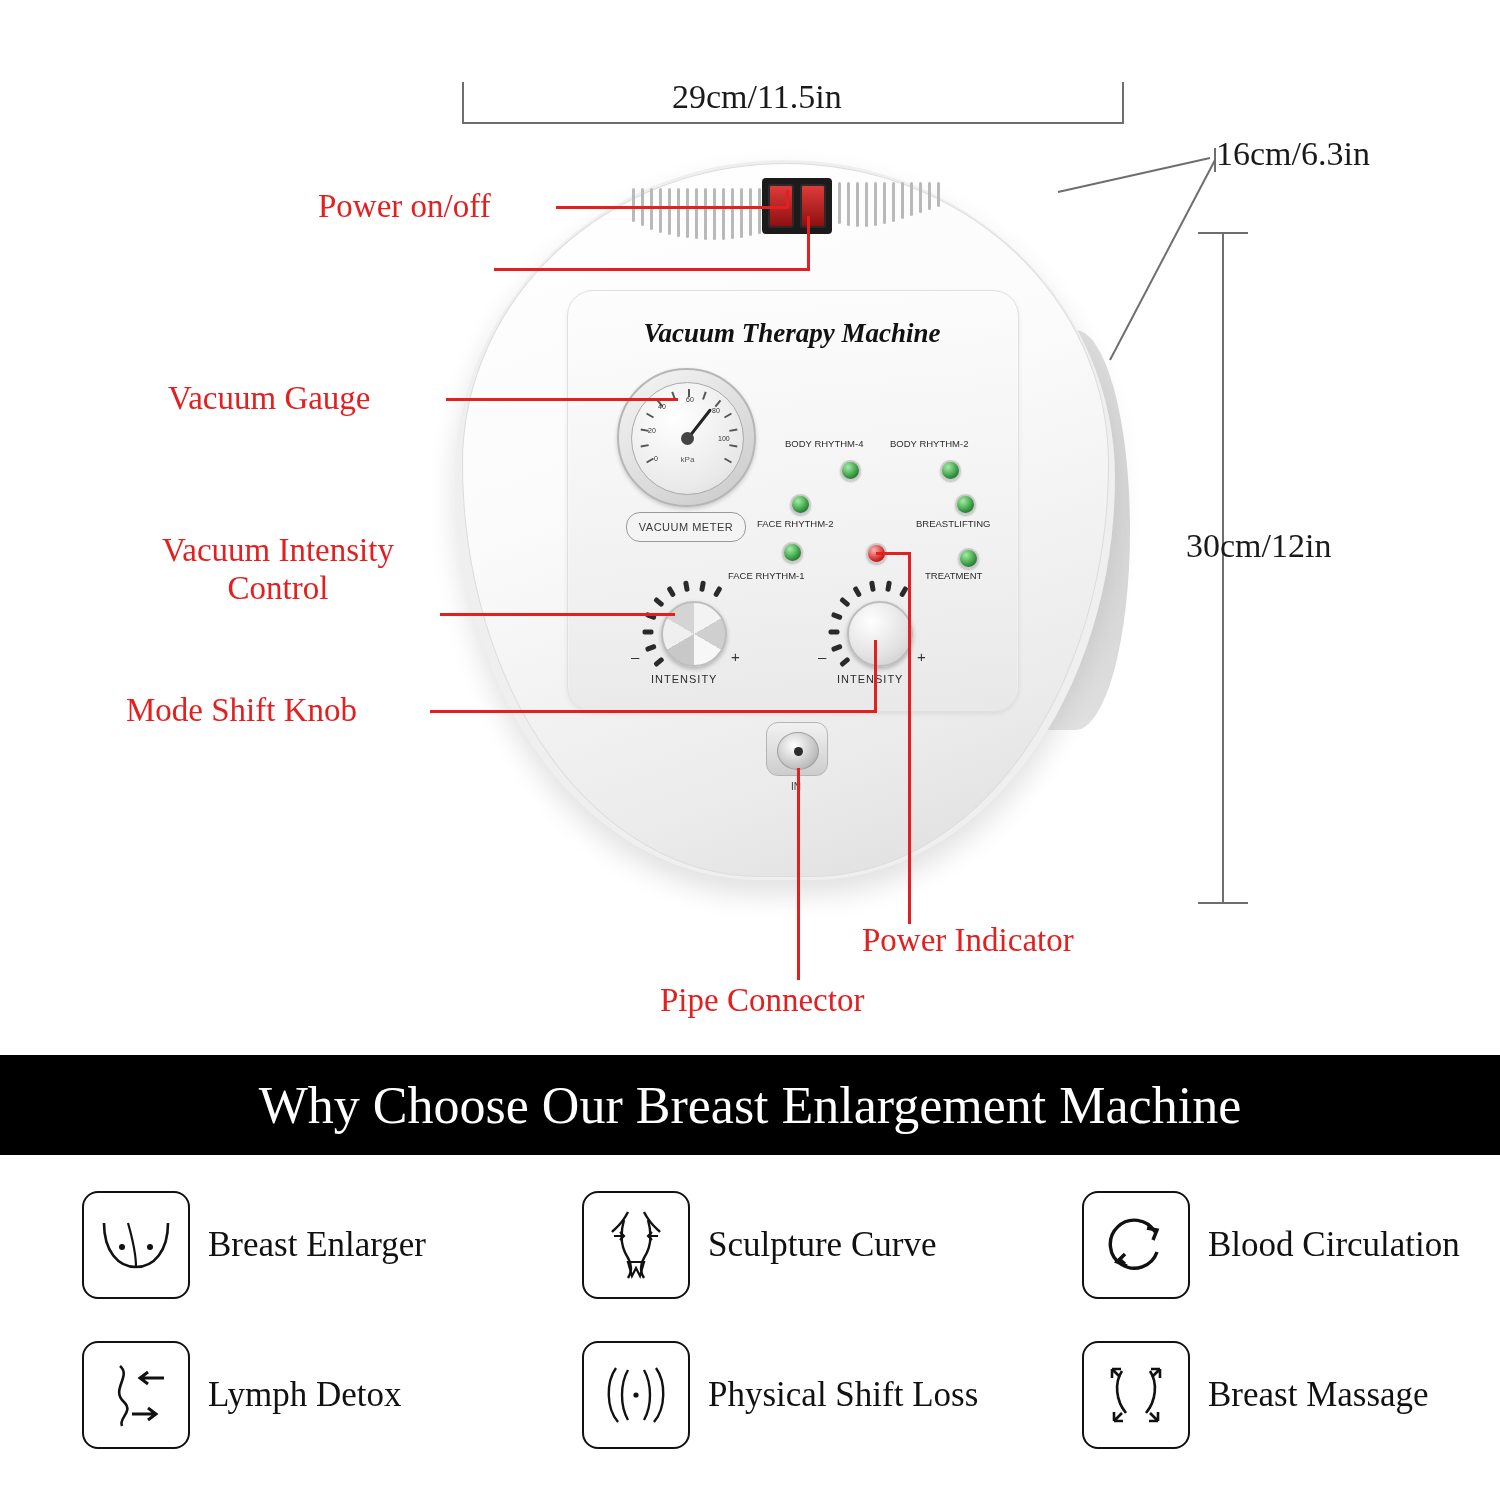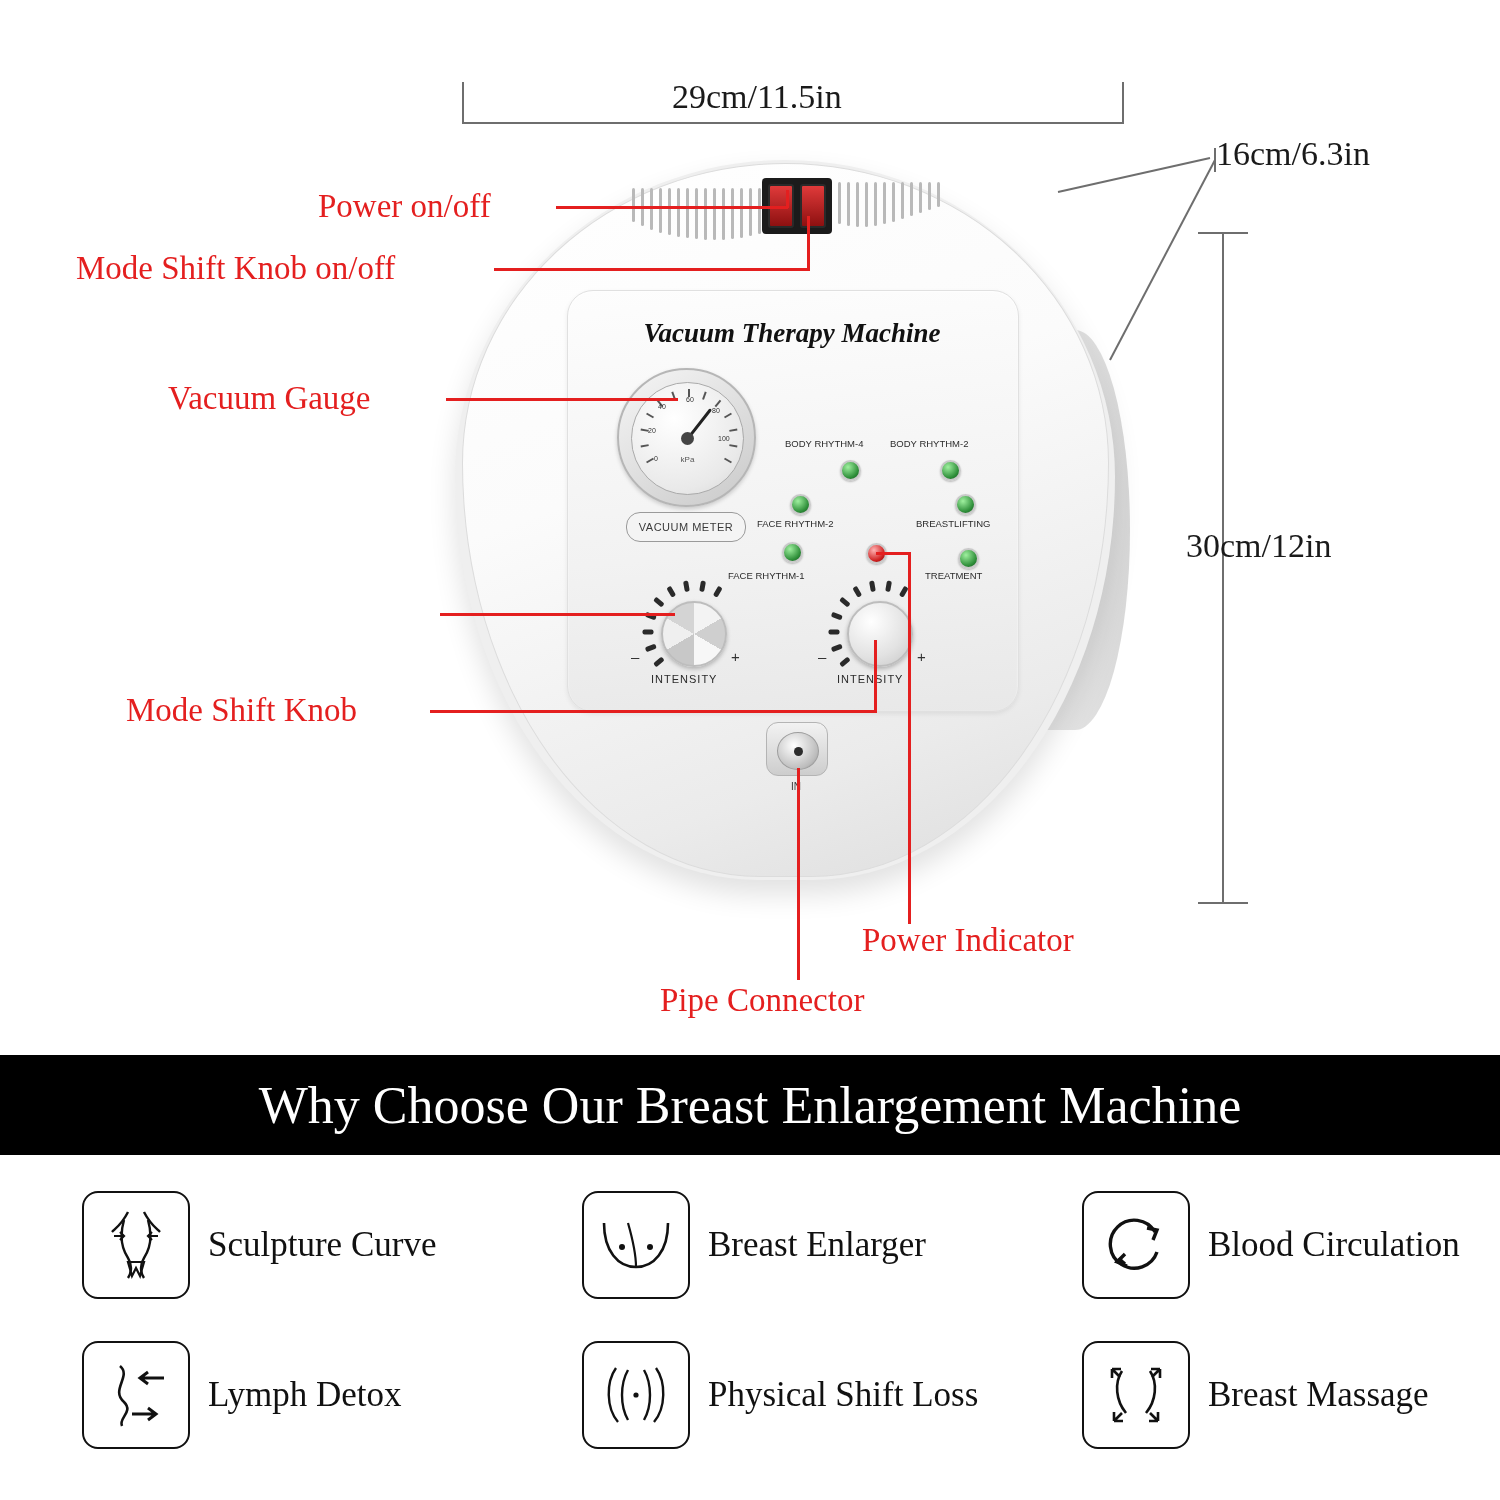--- a/index.html
+++ b/index.html
@@ -522,62 +522,63 @@
 
   <div class="lead lead-h" style="left:430px; top:710px; width:447px;"></div>
   <div class="lead lead-v" style="left:874px; top:640px; height:72px;"></div>
 
   <div class="lead lead-v" style="left:908px; top:552px; height:372px;"></div>
   <div class="lead lead-h" style="left:876px; top:552px; width:34px;"></div>
 
   <div class="lead lead-v" style="left:797px; top:768px; height:212px;"></div>
 
   <div class="callout" style="left:318px; top:188px;">Power on/off</div>
-  <div class="callout" style="left:76px; top:250px;">Mode Shift Knob on/off</div>
   <div class="callout" style="left:168px; top:380px;">Vacuum Gauge</div>
+  <div class="callout center" style="left:118px; top:532px; width:320px;">Vacuum Intensity
+Control</div>
   <div class="callout" style="left:126px; top:692px;">Mode Shift Knob</div>
   <div class="callout" style="left:862px; top:922px;">Power Indicator</div>
   <div class="callout" style="left:660px; top:982px;text-align:right;">Pipe Connector</div>
 </div>
 
 <div id="banner">
   <div>Why Choose Our Breast Enlargement Machine</div>
 </div>
 
 <div id="features">
+
+  <div class="feature">
+    <div class="feature-icon">
+      <svg width="76" height="60" viewBox="0 0 76 60">
+        <path d="M6 8 C6 36, 20 52, 38 52 C56 52, 70 36, 70 8" fill="none" stroke="#111" stroke-width="2.6"></path>
+        <path d="M38 52 C38 40, 34 22, 30 8" fill="none" stroke="#111" stroke-width="2.2"></path>
+        <circle cx="24" cy="32" r="3" fill="#111"></circle>
+        <circle cx="52" cy="32" r="3" fill="#111"></circle>
+      </svg>
+    </div>
+    <div class="feature-text">Breast Enlarger</div>
+  </div>
 
   <div class="feature">
     <div class="feature-icon">
       <svg width="76" height="78" viewBox="0 0 76 78">
         <path d="M30 6 C24 18, 18 22, 14 26" fill="none" stroke="#111" stroke-width="2.4"></path>
         <path d="M46 6 C52 18, 58 22, 62 26" fill="none" stroke="#111" stroke-width="2.4"></path>
         <path d="M26 14 C22 28, 22 40, 30 52 C34 58, 34 66, 30 72" fill="none" stroke="#111" stroke-width="2.4"></path>
         <path d="M50 14 C54 28, 54 40, 46 52 C42 58, 42 66, 46 72" fill="none" stroke="#111" stroke-width="2.4"></path>
         <path d="M30 56 L46 56 L42 70 L38 62 L34 70 Z" fill="none" stroke="#111" stroke-width="2.2"></path>
         <path d="M16 30 L26 30 M22 26 L26 30 L22 34" fill="none" stroke="#111" stroke-width="2.2"></path>
         <path d="M60 30 L50 30 M54 26 L50 30 L54 34" fill="none" stroke="#111" stroke-width="2.2"></path>
       </svg>
     </div>
     <div class="feature-text">Sculpture Curve</div>
   </div>
 
   <div class="feature">
     <div class="feature-icon">
-      <svg width="76" height="60" viewBox="0 0 76 60">
-        <path d="M6 8 C6 36, 20 52, 38 52 C56 52, 70 36, 70 8" fill="none" stroke="#111" stroke-width="2.6"></path>
-        <path d="M38 52 C38 40, 34 22, 30 8" fill="none" stroke="#111" stroke-width="2.2"></path>
-        <circle cx="24" cy="32" r="3" fill="#111"></circle>
-        <circle cx="52" cy="32" r="3" fill="#111"></circle>
-      </svg>
-    </div>
-    <div class="feature-text">Breast Enlarger</div>
-  </div>
-
-  <div class="feature">
-    <div class="feature-icon">
       <svg width="70" height="70" viewBox="0 0 70 70">
         <path d="M54 22 A24 24 0 1 0 56 42" fill="none" stroke="#111" stroke-width="3.4"></path>
         <path d="M46 18 L56 20 L52 30" fill="none" stroke="#111" stroke-width="3.4"></path>
         <path d="M18 48 A24 24 0 0 0 24 54" fill="none" stroke="#111" stroke-width="3.4"></path>
         <path d="M24 44 L16 52 L26 56" fill="none" stroke="#111" stroke-width="3.4"></path>
       </svg>
     </div>
     <div class="feature-text">Blood Circulation</div>
   </div>
 

